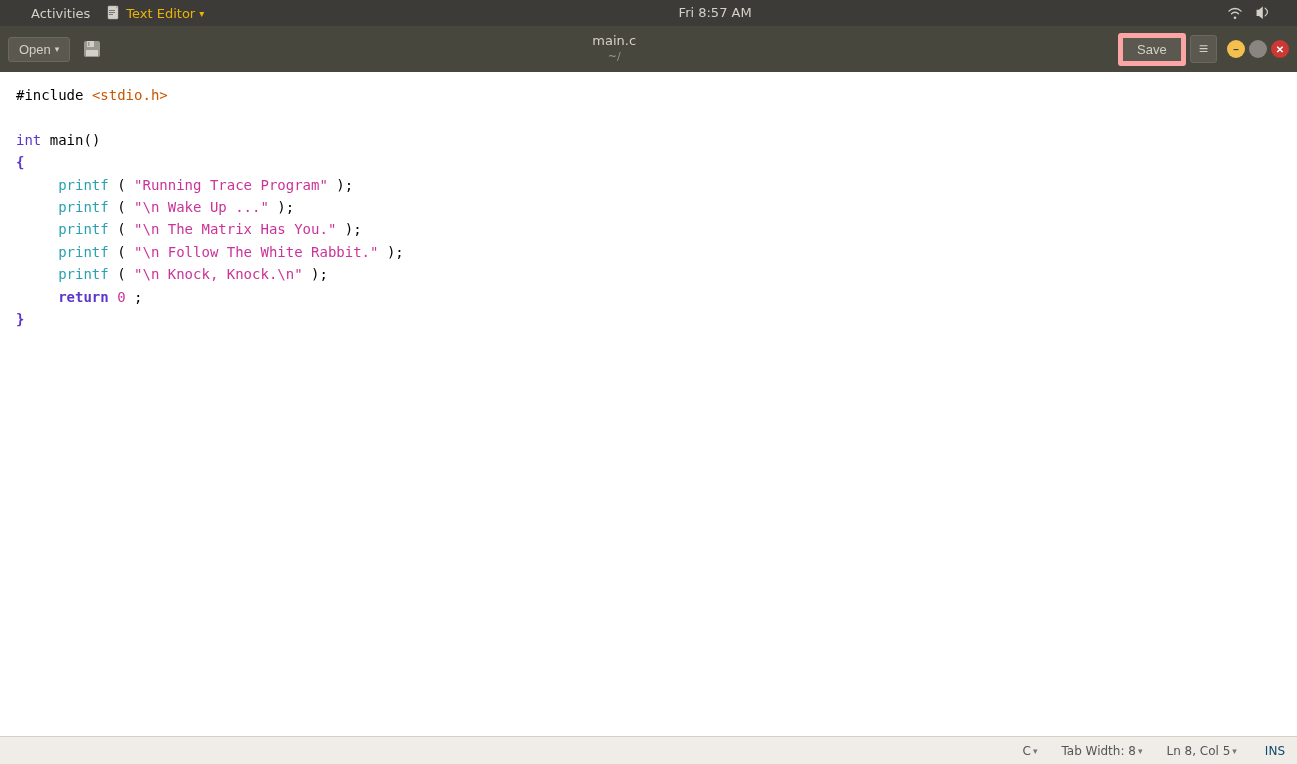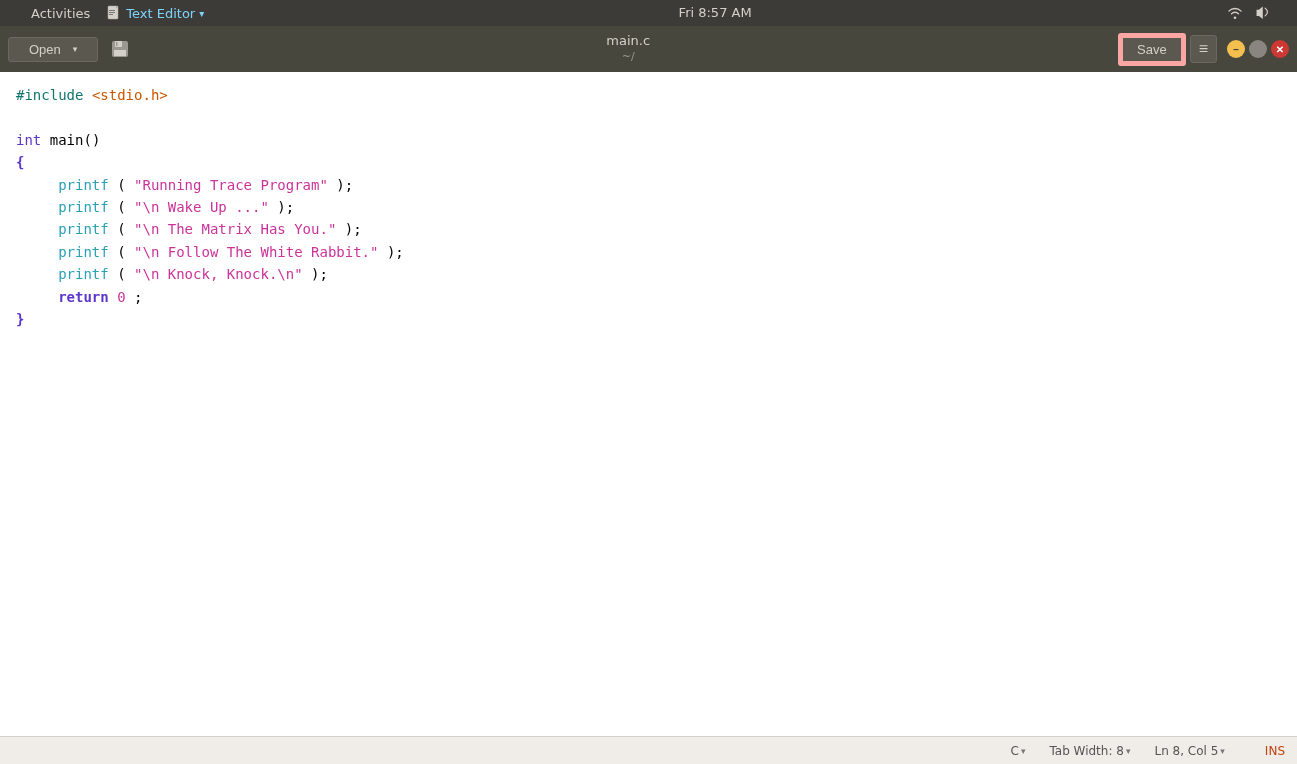--- a/index.html
+++ b/index.html
@@ -22,43 +22,43 @@
     .system-bar-right { display: flex; align-items: center; gap: 10px; }
 
     .activities-btn {
       color: #d3d0c8;
       font-size: 13px;
       cursor: pointer;
       padding: 0 4px;
     }
     .app-name {
       display: flex; align-items: center; gap: 4px;
-      color: #7dd3fc; font-size: 13px; cursor: pointer;
+      color: #eab308; font-size: 13px; cursor: pointer;
     }
     .app-name svg { width: 16px; height: 16px; }
 
     .time-display { font-size: 13px; color: #d3d0c8; font-weight: 500; }
 
     
     .sys-icon { font-size: 12px; color: #d3d0c8; }
 
     
     .toolbar {
       width: 100%;
       height: 46px;
       background: #48473e;
       display: flex;
       align-items: center;
       padding: 0 8px;
       gap: 4px;
     }
     .open-btn {
-      display: flex; align-items: center; gap: 12px;
+      display: flex; align-items: center; gap: 4px;
       background: #5a584f; border: 1px solid #6a6860;
-      color: #d3d0c8; font-size: 13px; padding: 4px 20px;
+      color: #d3d0c8; font-size: 13px; padding: 4px 10px;
       border-radius: 3px; cursor: pointer;
     }
     .open-btn .chevron { font-size: 9px; }
     .save-icon-btn {
       background: transparent; border: none;
       color: #d3d0c8; font-size: 18px; cursor: pointer;
       padding: 4px 8px; border-radius: 3px;
       display: flex; align-items: center;
     }
 
@@ -95,21 +95,21 @@
       background: #fff;
       padding: 12px 16px;
       font-family: 'DejaVu Sans Mono', 'Courier New', monospace;
       font-size: 14px;
       line-height: 1.6;
       overflow: auto;
     }
 
     
     .kw-type { color: #5c35cc; font-weight: normal; } 
-    .kw-include { color: #0f766e; } 
+    .kw-include { color: #000000; } 
     .fn-name { color: #2aa1b3; } 
     .str-literal { color: #cc3399; }
     .brace { color: #5c35cc; font-weight: bold; }
     .number { color: #cc3399; }
     .header { color: #cc5500; }
 
     
     .status-bar {
       width: 100%;
       height: 28px;
@@ -122,21 +122,21 @@
       gap: 16px;
       font-size: 12px;
       color: #555;
     }
     .status-dropdown {
       display: flex; align-items: center; gap: 2px;
       cursor: pointer; padding: 2px 4px;
       border-radius: 2px;
     }
     .chevron-down { font-size: 9px; color: #777; }
-    .ins-mode { font-size: 12px; color: #c2410c; margin-left: 20px; }
+    .ins-mode { font-size: 12px; color: #0c4a6e; margin-left: 8px; }
   </style>
 </head>
 <body>
 
 <div class="system-bar">
   <div class="system-bar-left">
     <span class="activities-btn">Activities</span>
     <div class="app-name">
 
       <svg viewBox="0 0 16 16" fill="none">

